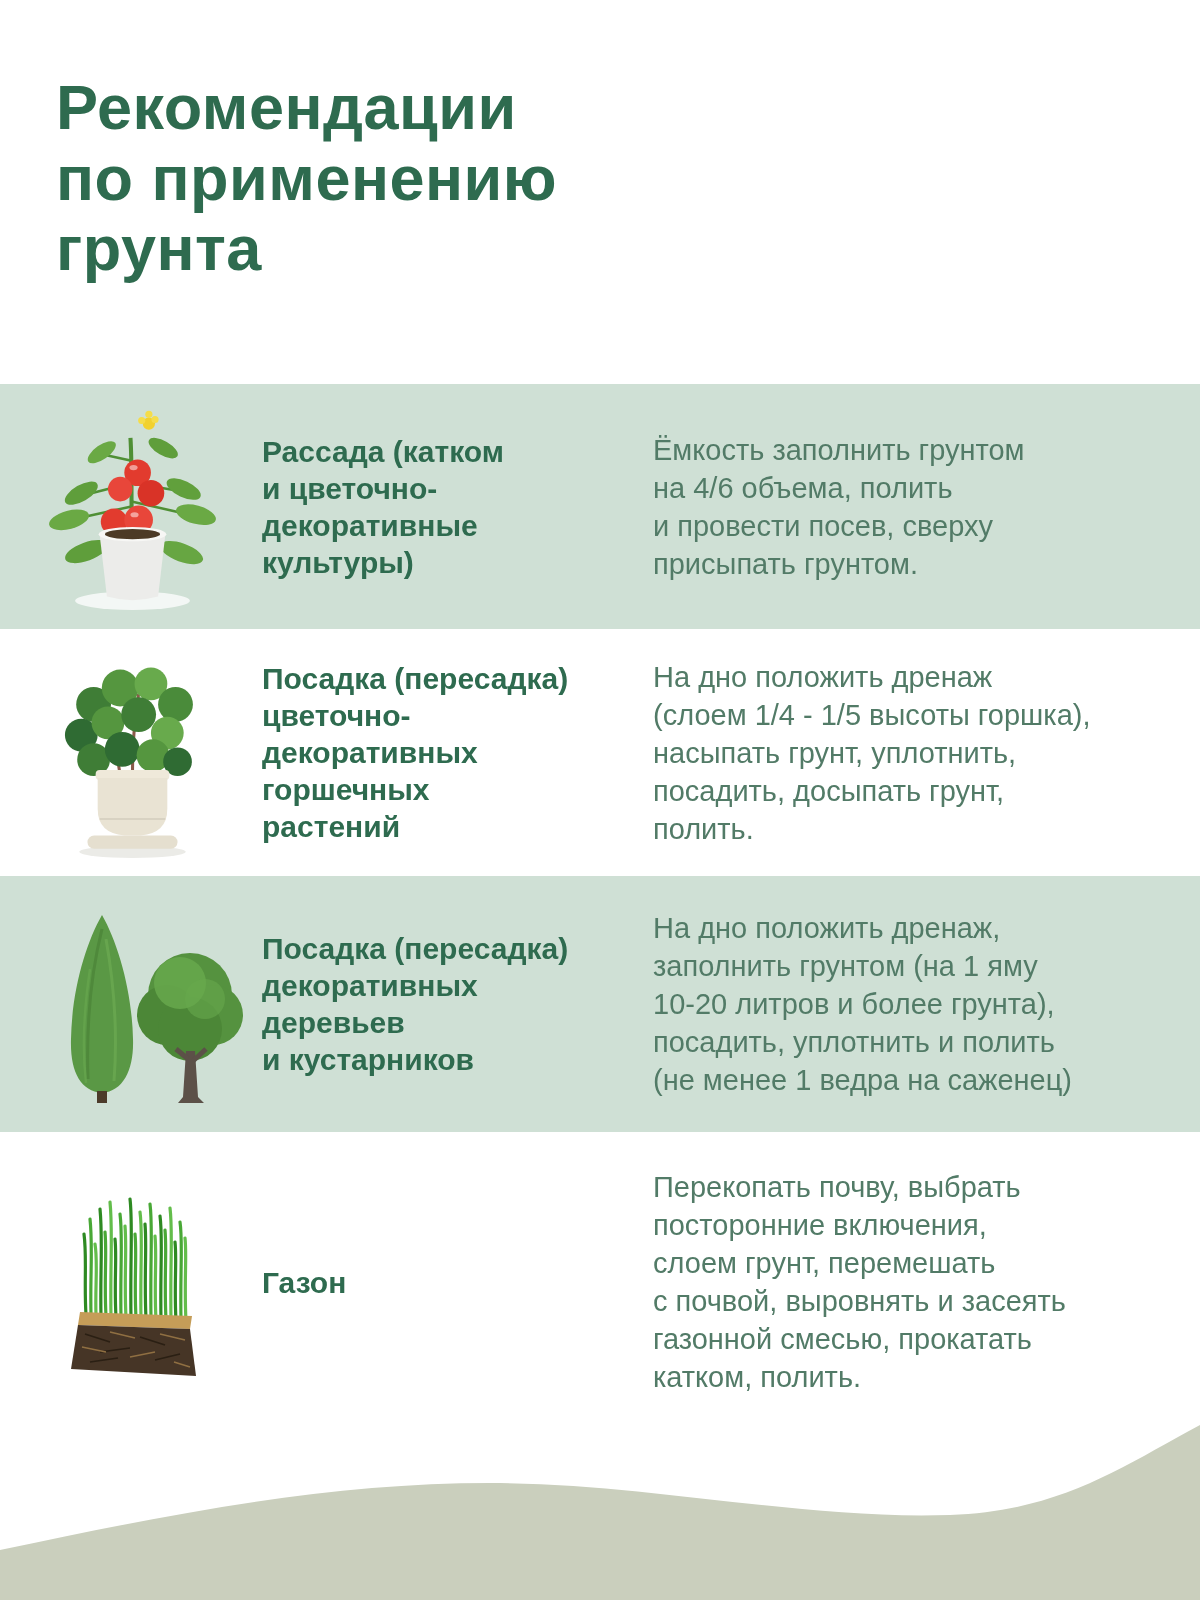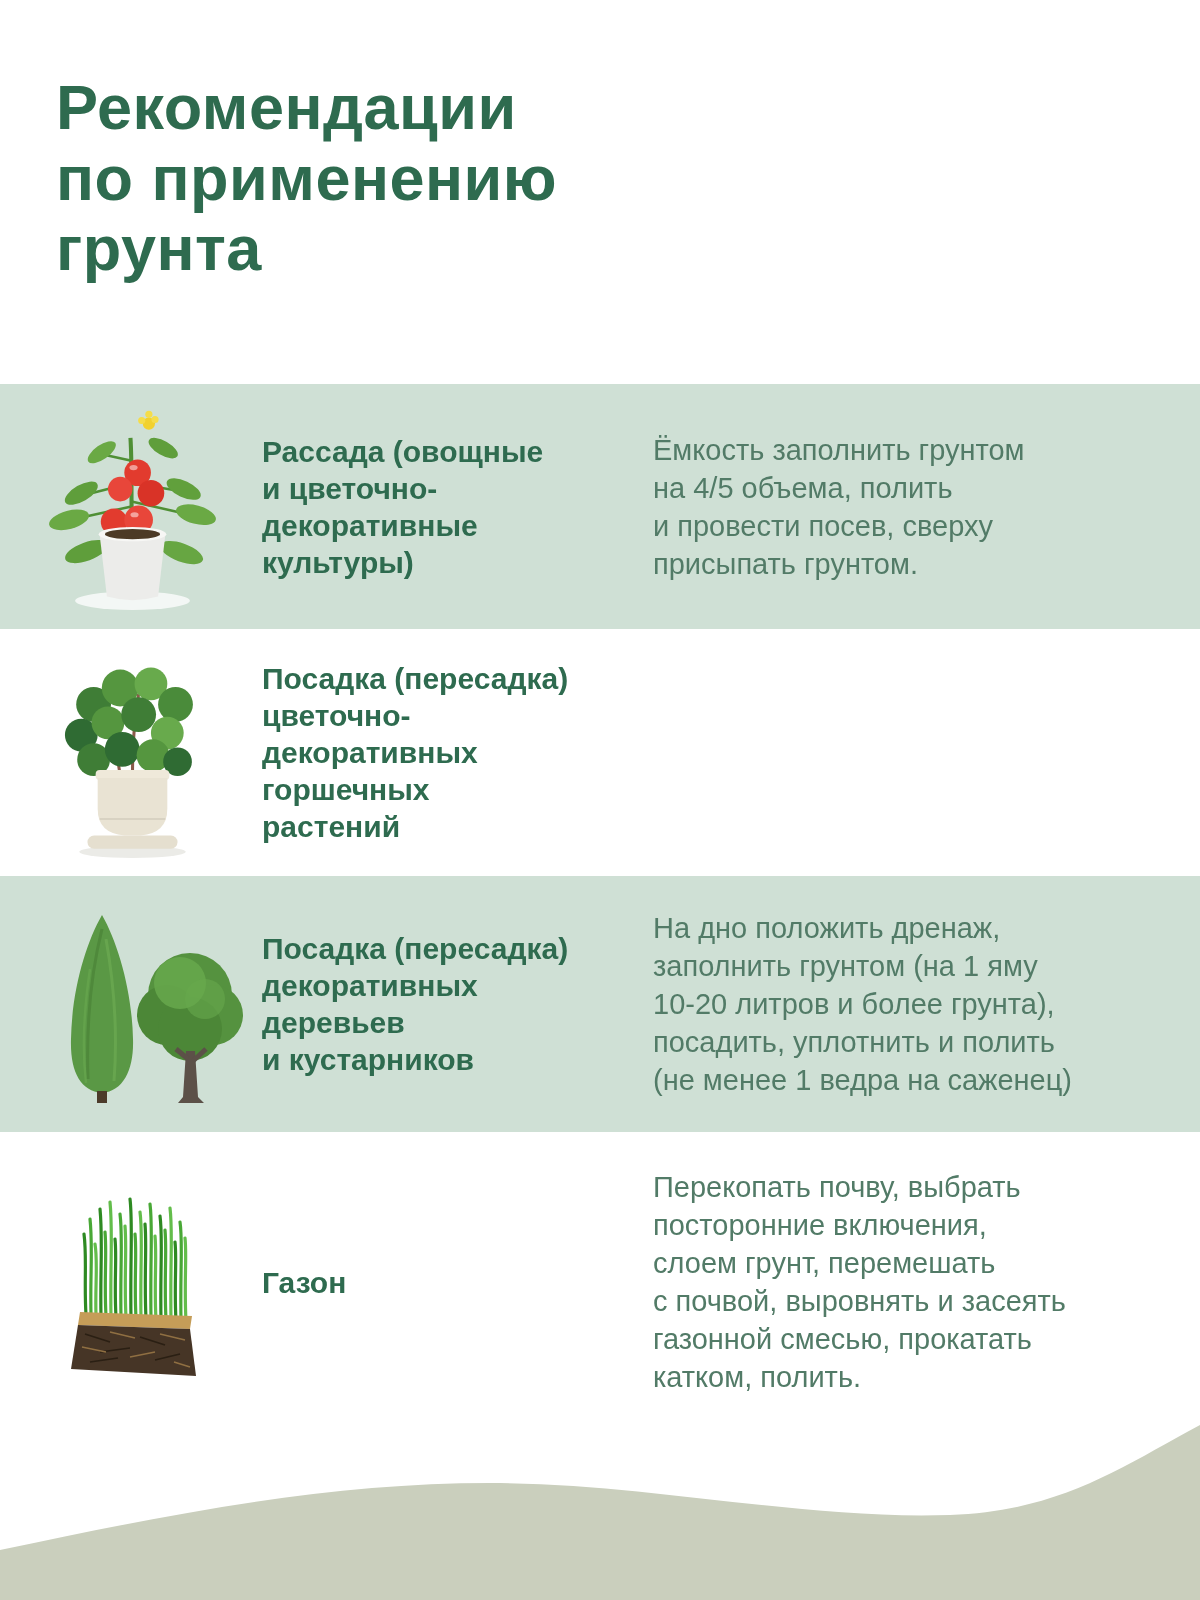--- a/index.html
+++ b/index.html
@@ -76,26 +76,26 @@
       <ellipse cx="92" cy="113" rx="4" ry="2.5" fill="#ffffff" opacity="0.5"></ellipse>
       <circle cx="106" cy="24" r="6" fill="#f2d12e"></circle>
       <circle cx="99" cy="21" r="3.5" fill="#f5dd4a"></circle>
       <circle cx="112" cy="20" r="3.5" fill="#f5dd4a"></circle>
       <circle cx="106" cy="15" r="3.5" fill="#f5dd4a"></circle>
       <path d="M58,133 L65,193 Q90,200 115,193 L122,133 Z" fill="#ececea"></path>
       <ellipse cx="90" cy="132" rx="33" ry="7" fill="#f7f7f5"></ellipse>
       <ellipse cx="90" cy="132" rx="27" ry="5" fill="#4c3a26"></ellipse>
     </svg>
   </div>
-  <div class="heading">Рассада (овощные
+  <div class="heading">Рассада (катком
 и цветочно-
 декоративные
 культуры)</div>
   <div class="desc">Ёмкость заполнить грунтом
-на 4/5 объема, полить
+на 4/6 объема, полить
 и провести посев, сверху
 присыпать грунтом.</div>
 </div>
 
 <div class="row row-2">
   <div class="cell-img">
     <svg viewBox="0 0 180 210" width="185" height="215">
       <ellipse cx="90" cy="202" rx="52" ry="6" fill="#ebebe7"></ellipse>
       <path d="M78,128 C74,100 70,75 60,55" stroke="#8a5a4a" stroke-width="3" fill="none"></path>
       <path d="M90,128 C90,95 92,70 96,48" stroke="#8a5a4a" stroke-width="3" fill="none"></path>
@@ -116,20 +116,25 @@
       <path d="M56,130 L56,160 Q56,184 82,186 L98,186 Q124,184 124,160 L124,130 Z" fill="#e9e3d3"></path>
       <line x1="58" y1="170" x2="122" y2="170" stroke="#d8d2c2" stroke-width="2"></line>
       <rect x="46" y="186" width="88" height="13" rx="6.5" fill="#e5dfcf"></rect>
     </svg>
   </div>
   <div class="heading">Посадка (пересадка)
 цветочно-
 декоративных
 горшечных
 растений</div>
+  <div class="desc">На дно положить дренаж
+(слоем 1/4 - 1/5 высоты горшка),
+насыпать грунт, уплотнить,
+посадить, досыпать грунт,
+полить.</div>
 </div>
 
 <div class="row row-3 band">
   <div class="cell-img">
     <svg viewBox="0 0 210 210" width="210" height="210">
       <path d="M62,16 C46,44 32,90 31,140 C30,172 40,192 62,194 C84,192 94,170 93,140 C92,92 78,44 62,16 Z" fill="#5a9845"></path>
       <path d="M62,30 C52,70 46,120 48,180" stroke="#477e35" stroke-width="3" fill="none" opacity="0.6"></path>
       <path d="M66,40 C74,85 78,130 74,182" stroke="#6cab52" stroke-width="3" fill="none" opacity="0.7"></path>
       <path d="M50,70 C44,110 42,150 46,184" stroke="#6cab52" stroke-width="2.5" fill="none" opacity="0.5"></path>
       <rect x="57" y="192" width="10" height="12" fill="#4c3b2a"></rect>

